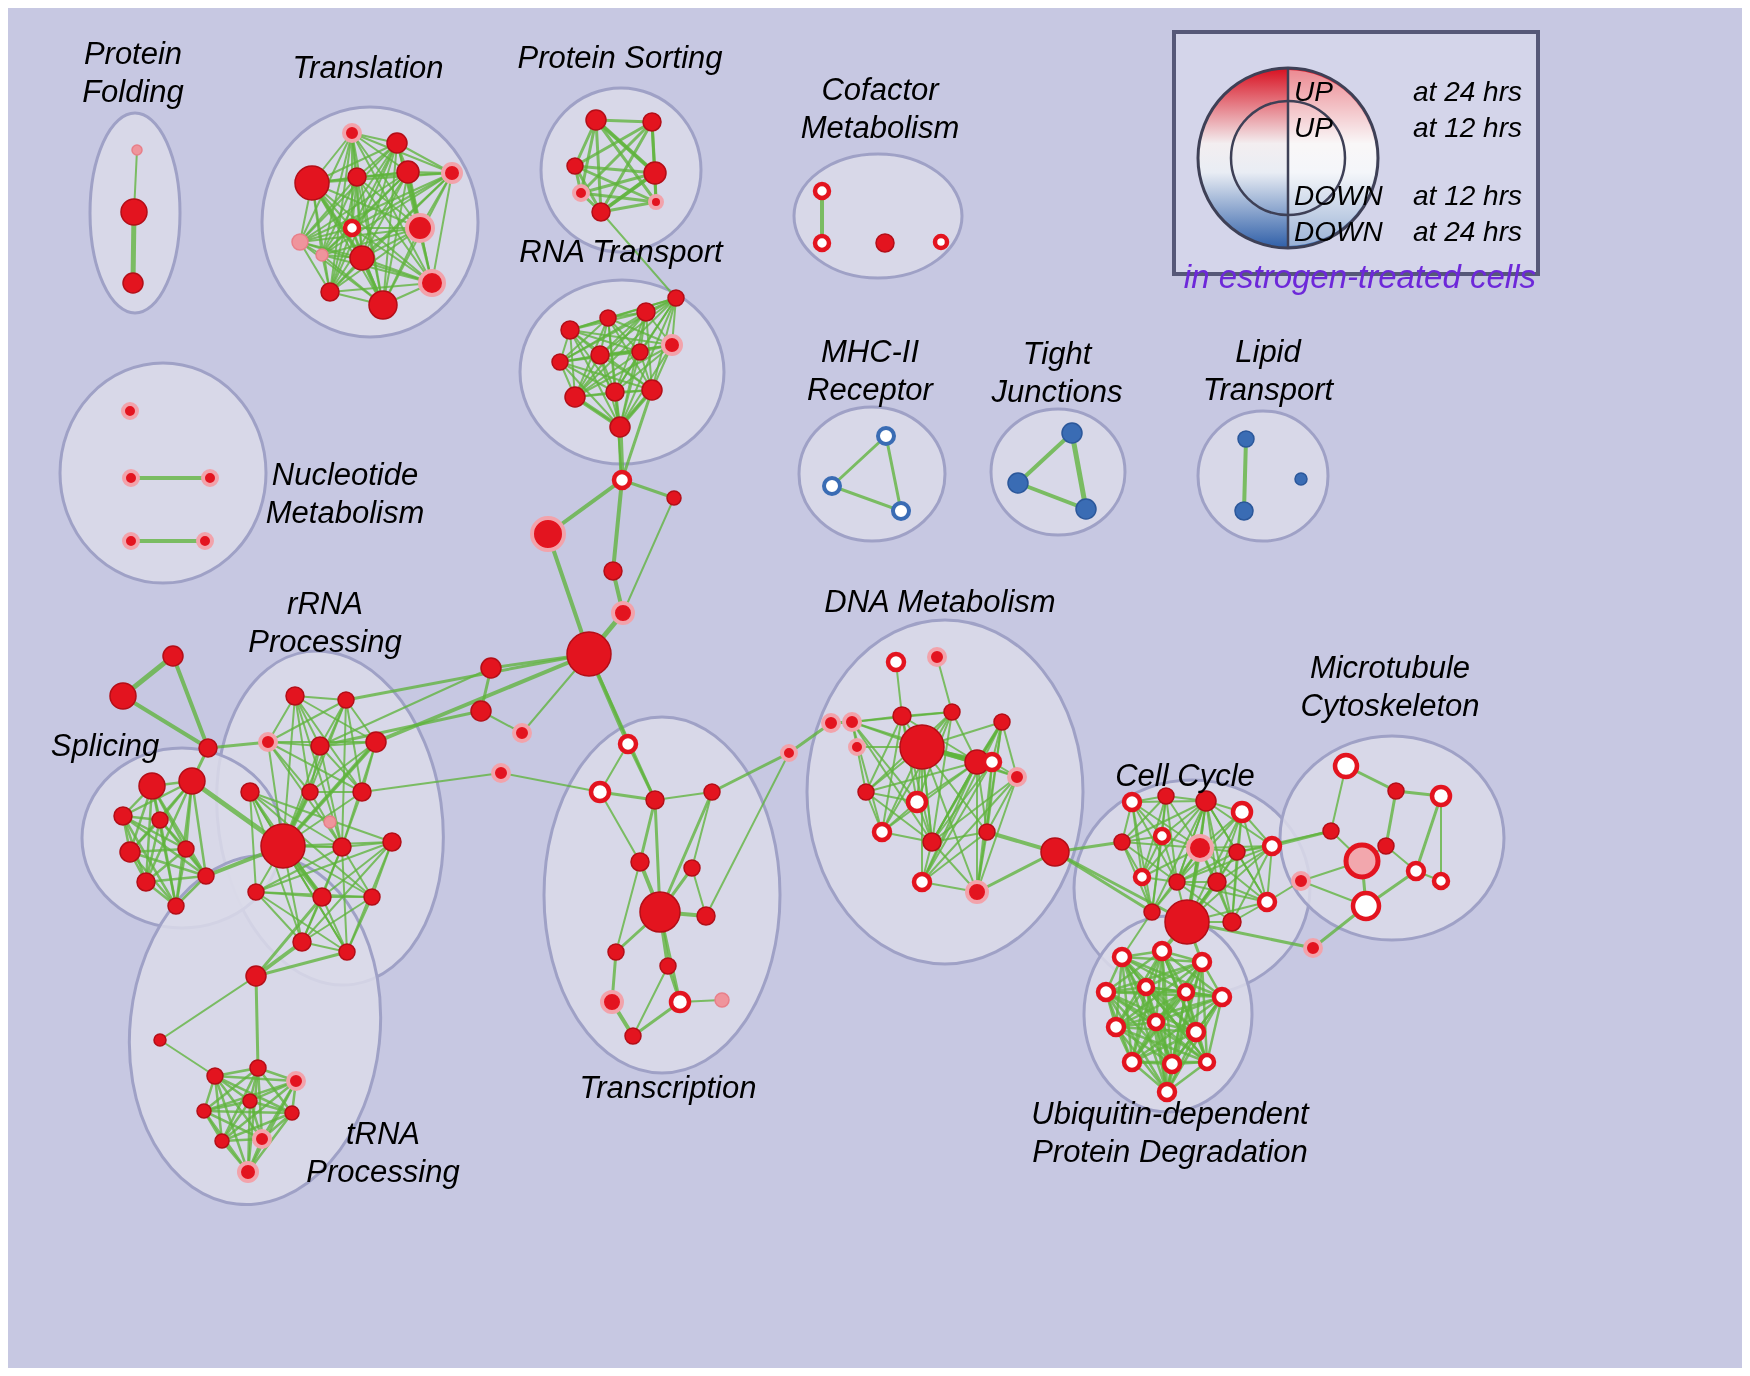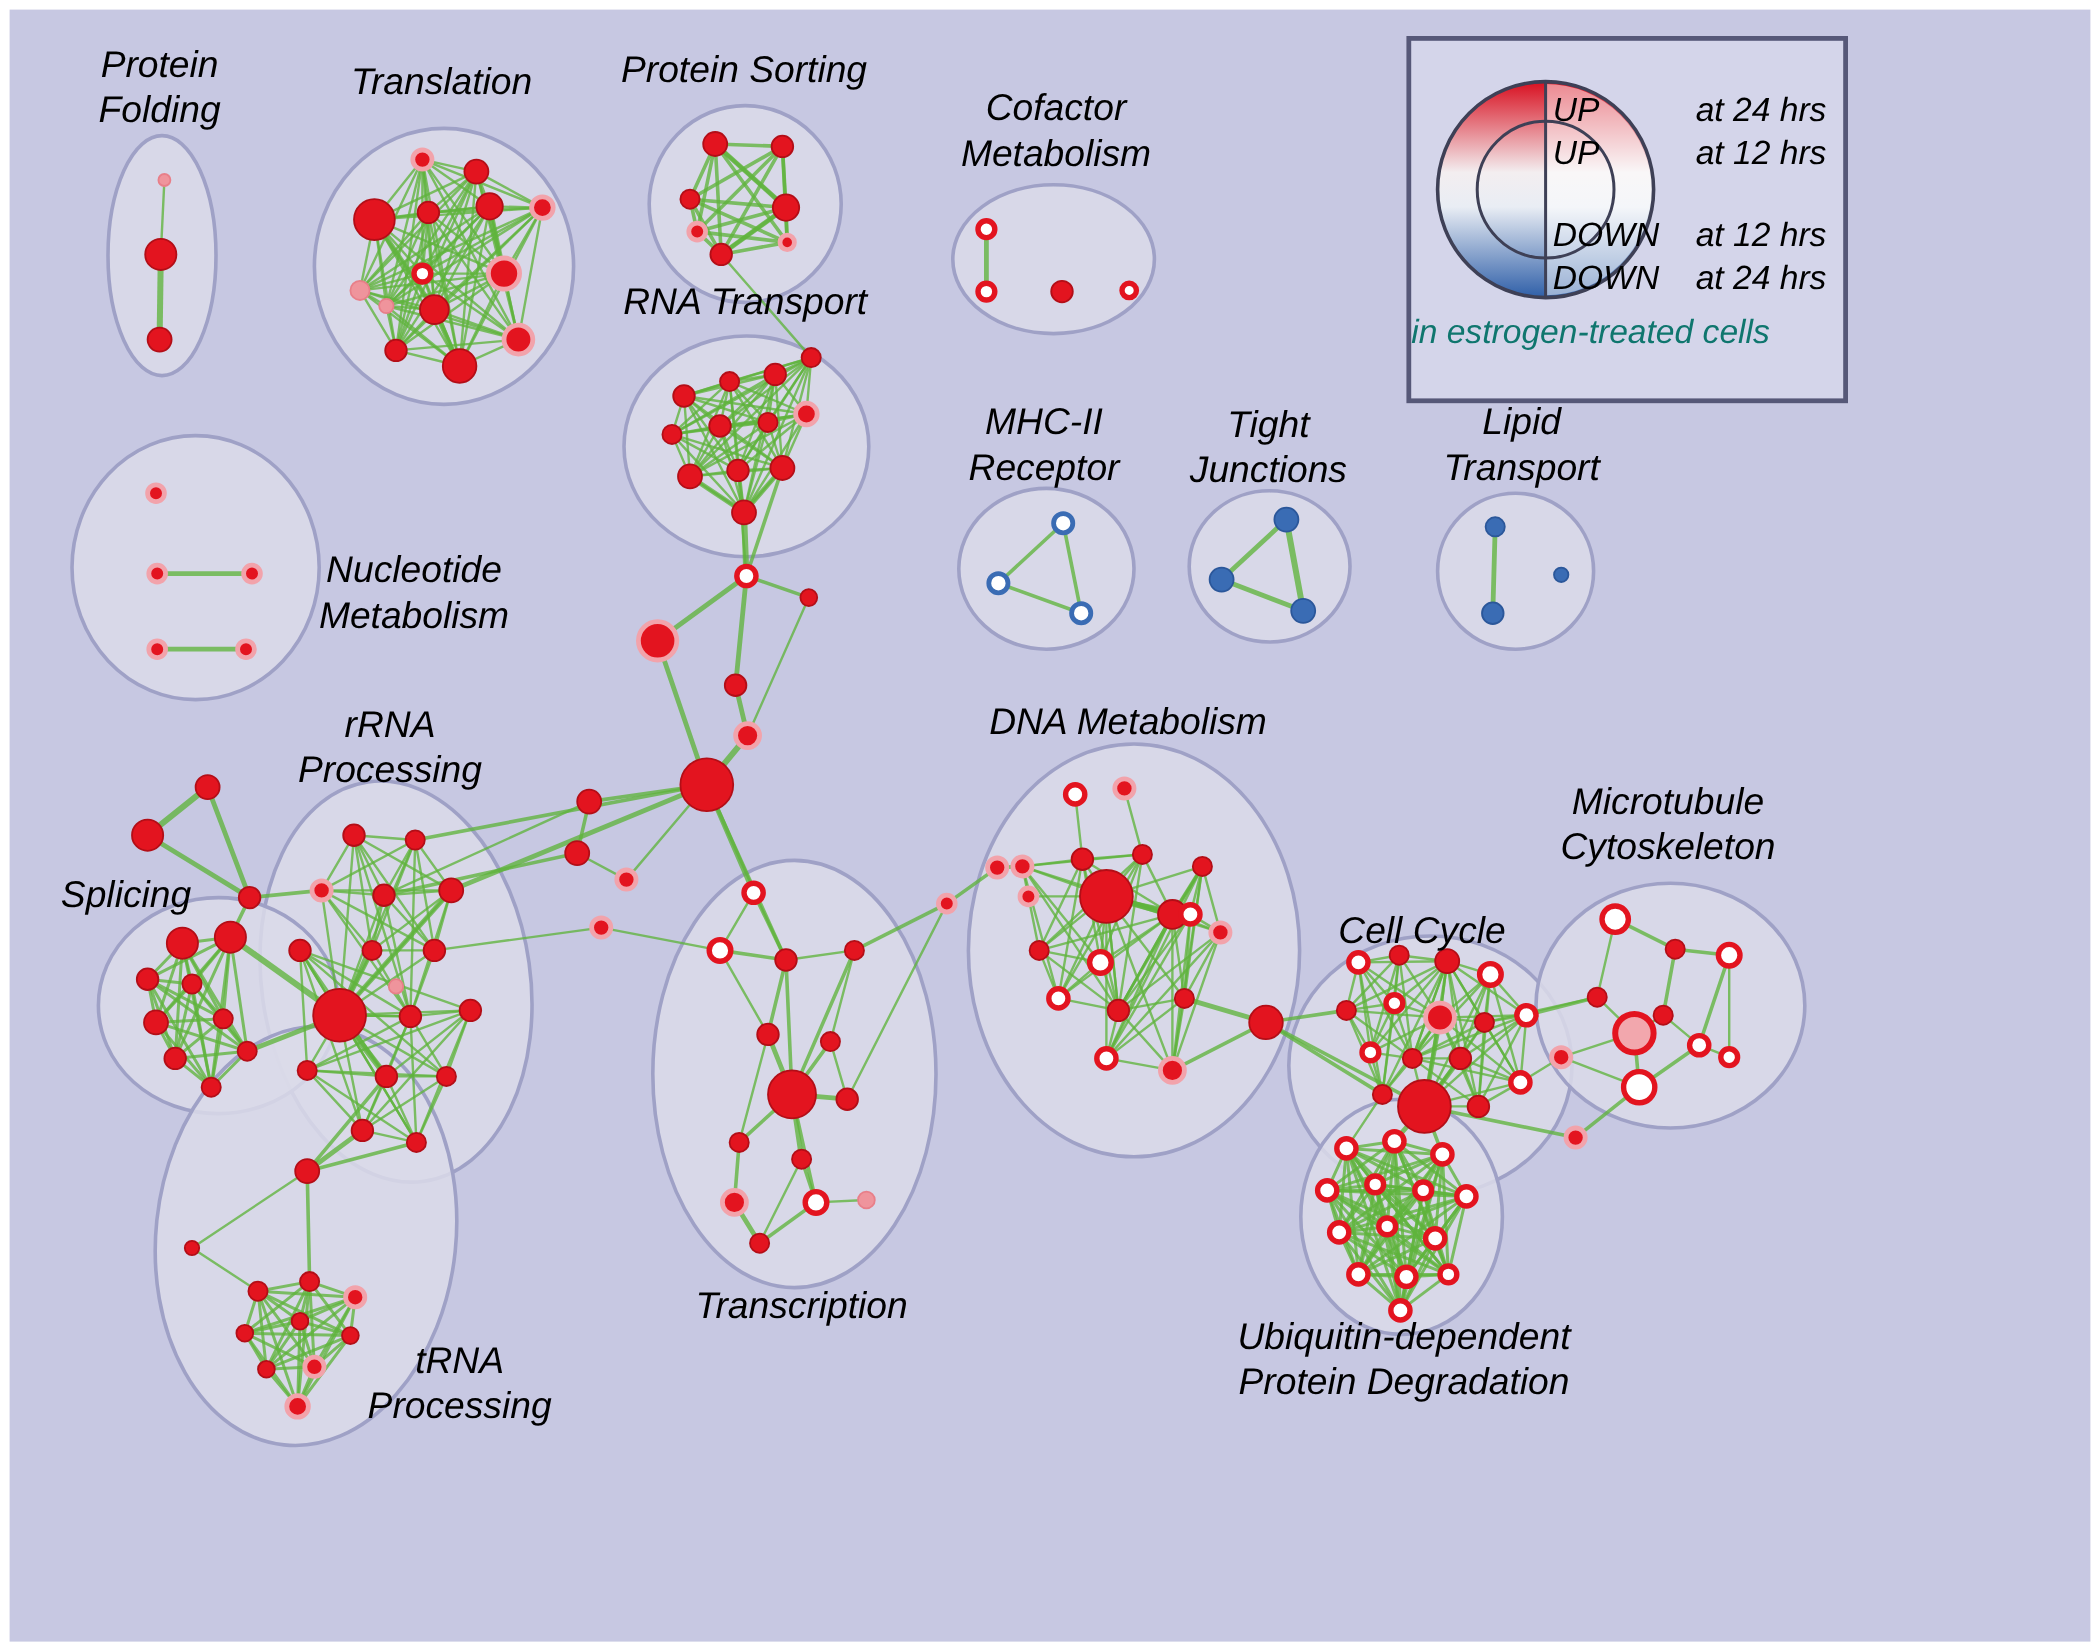--- a/index.html
+++ b/index.html
@@ -1,25 +1,25 @@
 <!DOCTYPE html>
 <html><head>
 <meta charset="utf-8">
 <style>
   html,body{margin:0;padding:0;background:#ffffff;}
   .stage{position:relative;width:1750px;height:1376px;background:#ffffff;overflow:hidden;
          font-family:"Liberation Sans",sans-serif;font-style:italic;}
   #net{position:absolute;left:0;top:0;}
-  .legend{position:absolute;left:1172px;top:30px;width:368px;height:306px;
+  .legend{position:absolute;left:1172px;top:30px;width:368px;height:246px;
           box-sizing:border-box;background:#d4d5ea;border:4px solid #565878;}
   .legend-glyph{position:absolute;left:0;top:0;}
   .leg-row{position:absolute;left:118px;right:14px;display:flex;justify-content:space-between;
            font-size:28px;color:#000;line-height:32px;}
-  .leg-caption{position:absolute;left:0;right:0;top:226px;text-align:left;
-               font-size:28px;color:#0f766e;line-height:33px;}
+  .leg-caption{position:absolute;left:0;right:0;top:226px;text-align:right;
+               font-size:33px;color:#6d28d9;line-height:33px;}
 </style>
 </head>
 <body>
 
 <div class="stage">
   <svg id="net" width="1750" height="1376" viewBox="0 0 1750 1376">
       <rect x="8" y="8" width="1734" height="1360" fill="#c7c8e2"></rect>
       <g>
         <ellipse cx="135" cy="213" rx="45" ry="100" fill="#dadbe9" fill-opacity="0.85" stroke="#9fa1c6" stroke-width="3"></ellipse>
         <ellipse cx="370" cy="222" rx="108" ry="115" fill="#dadbe9" fill-opacity="0.85" stroke="#9fa1c6" stroke-width="3"></ellipse>

